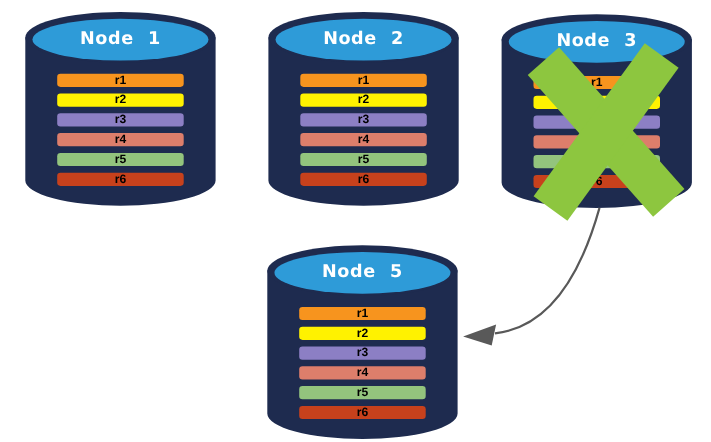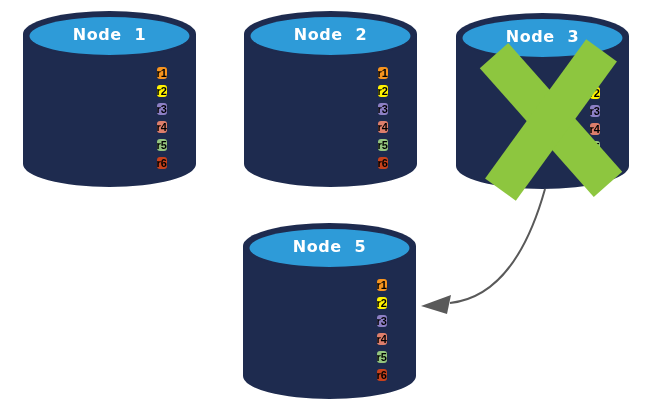--- a/index.html
+++ b/index.html
@@ -13,21 +13,21 @@
   .node-3 { left:455px; top:12px; }
   .node-4 { left:242px; top:222px; }
   .cyl { position:absolute; left:0; top:0; width:175px; height:178px; }
   .node-title {
     position:absolute; top:15px; left:0; right:0; text-align:center;
     color:#ffffff; font-weight:bold; font-size:16px; letter-spacing:0.5px;
     word-spacing:7px; font-family:"DejaVu Sans", sans-serif;
   }
   .rows {
     position:absolute; left:30px; right:30px; top:57px;
-    display:flex; flex-direction:column; gap:6px;align-items:flex-end;
+    display:flex; flex-direction:column; gap:6px;
   }
   .row {
     height:12px; border-radius:3px; text-align:center;
     font-size:11px; font-weight:bold; line-height:12px; color:#000000;
   }
   .cross-overlay { position:absolute; left:4px; top:16px; width:184px; height:184px; }
   .arrow-layer {
     position:absolute; left:0; top:0; width:646px; height:402px;
     pointer-events:none;
   }

